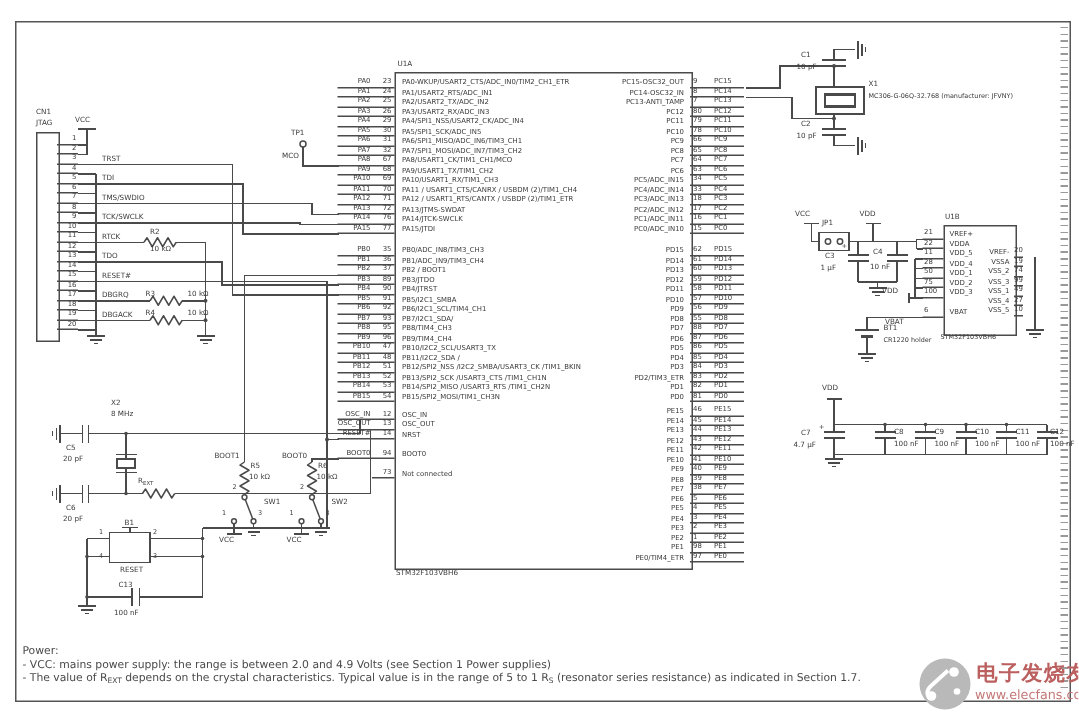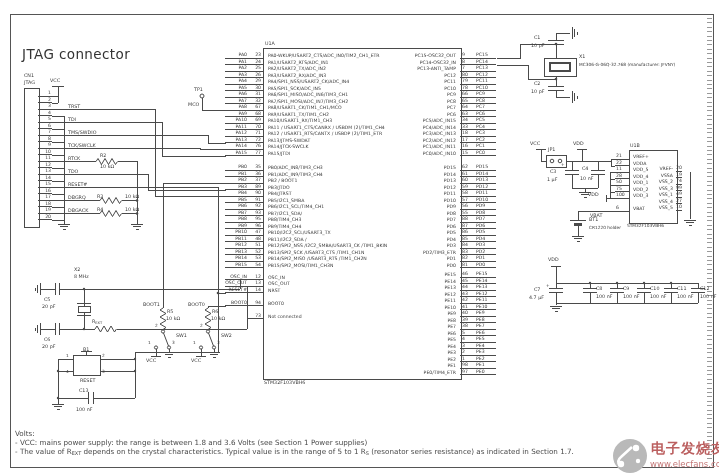--- a/index.html
+++ b/index.html
@@ -165,21 +165,20 @@
     </g>
     <g>
       <circle cx="630" cy="456" r="17" fill="#b9b9b9"></circle>
       <path d="M620 466 Q616 461 621 457 L632 447" stroke="#fff" stroke-width="2.6" fill="none"></path>
       <circle cx="621" cy="464" r="3.2" fill="#fff"></circle>
       <circle cx="636" cy="448" r="3.2" fill="#fff"></circle>
       <circle cx="638" cy="461" r="2.2" fill="#fff"></circle>
     </g>
   </svg>
 
-  <div class="title">JTAG connector</div>
 
   <div class="lbl" style="left:24px;top:73px">CN1</div>
   <div class="lbl" style="left:24px;top:80px">JTAG</div>
   <div class="lbl" style="left:50px;top:78px">VCC</div>
 
   <div class="lbl" style="left:100px;top:153px">R2</div>
   <div class="lbl" style="left:100px;top:164px">10 kΩ</div>
   <div class="lbl" style="left:97px;top:194px">R3</div>
   <div class="lbl" style="left:125px;top:194px">10 kΩ</div>
   <div class="lbl" style="left:97px;top:207px">R4</div>
@@ -867,20 +866,20 @@
       <span class="ubfnr">VSS_4</span>
       <span class="cell ubnumr">27</span>
     </div>
       <div class="ubr">
       <span class="ubfnr">VSS_5</span>
       <span class="cell ubnumr">10</span>
     </div>
     </div>
 
   <div class="notes">
-    <div>Volts:</div>
-    <div>- VCC: mains power supply: the range is between 1.8 and 3.6 Volts (see Section 1 Power supplies)</div>
+    <div>Power:</div>
+    <div>- VCC: mains power supply: the range is between 2.0 and 4.9 Volts (see Section 1 Power supplies)</div>
     <div><span>- The value of R</span><span class="sub" style="font-size:5px">EXT</span><span> depends on the crystal characteristics. Typical value is in the range of 5 to 1 R</span><span class="sub" style="font-size:5px">S</span><span> (resonator series resistance) as indicated in Section 1.7.</span></div>
   </div>
 
   <div class="wm-brand">电子发烧友</div>
   <div class="wm-url">www.elecfans.com</div>
 </div>
 
 </body></html>

